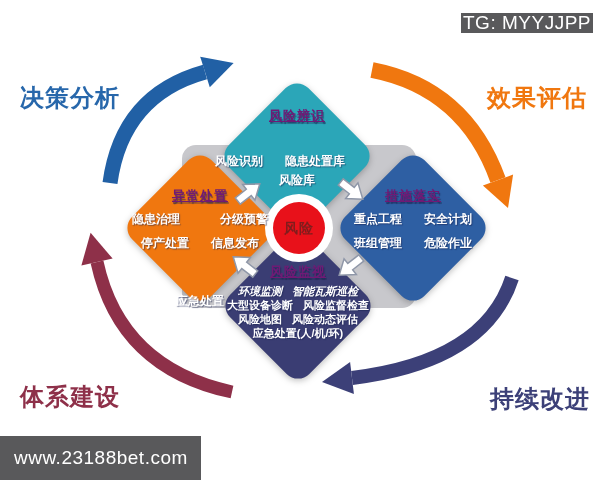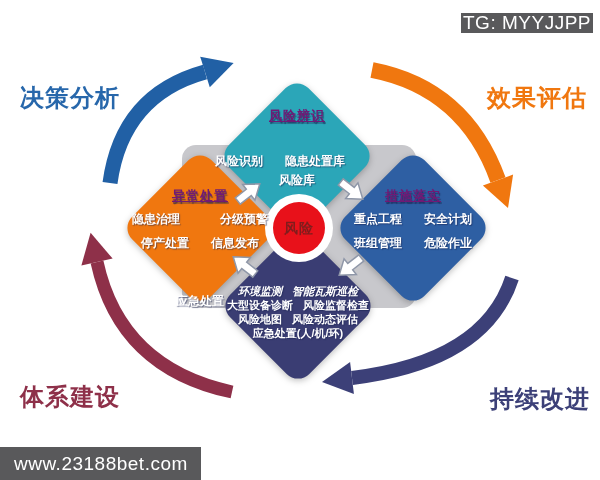--- a/index.html
+++ b/index.html
@@ -7,21 +7,21 @@
     position:relative;width:600px;height:480px;overflow:hidden;background:#ffffff;
     font-family:"Liberation Sans","DejaVu Sans",sans-serif;
   }
   .stage svg{position:absolute;left:0;top:0;}
   
   .wm{
     position:absolute;display:flex;align-items:center;justify-content:center;
     color:#fff;font-size:19px;letter-spacing:.5px;z-index:30;
   }
   .wm-tr{right:7px;top:13px;width:132px;height:20px;}
-  .wm-bl{left:0;bottom:0;width:187px;height:33px;justify-content:flex-start;padding-left:14px;}
+  .wm-bl{left:0;bottom:0;width:187px;height:44px;justify-content:flex-start;padding-left:14px;}
   
   .d-title{
     position:absolute;transform:translateX(-50%);white-space:nowrap;z-index:20;
     color:#701a75;font-weight:bold;font-size:13px;letter-spacing:1px;
     text-shadow:1px 1.5px 1px rgba(25,35,80,.6);
     text-decoration:underline;
   }
   .d-row{
     position:absolute;transform:translateX(-50%);white-space:nowrap;z-index:20;
     display:flex;color:#fff;font-weight:bold;font-size:12px;
@@ -108,20 +108,21 @@
   <div class="d-title" style="left:413px;top:187px;">措施落实</div>
   <div class="d-row" style="left:413px;top:235px;gap:22px;">
     <span>班组管理</span>
     <span>危险作业</span>
   </div>
   <div class="d-row" style="left:413px;top:211px;gap:22px;">
     <span>重点工程</span>
     <span>安全计划</span>
   </div>
 
+  <div class="d-title" style="left:298px;top:263px;">风险监视</div>
   <div class="d-row small" style="left:298px;top:284px;gap:10px;font-style:italic;">
     <span>环境监测</span>
     <span>智能瓦斯巡检</span>
   </div>
   <div class="d-row small" style="left:298px;top:312px;gap:10px;">
     <span>风险地图</span>
     <span>风险动态评估</span>
   </div>
   <div class="d-row small" style="left:298px;top:298px;gap:10px;">
     <span>大型设备诊断</span>

